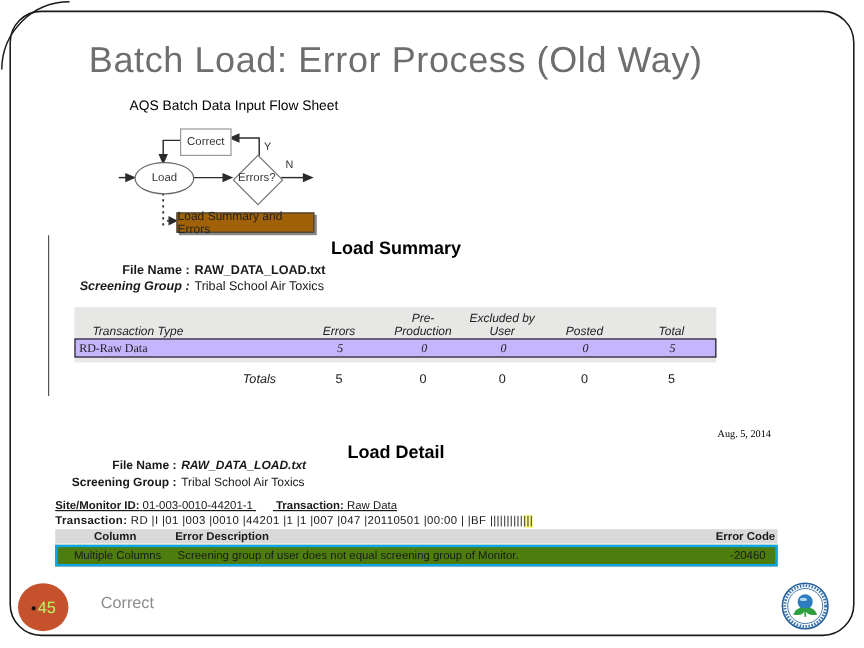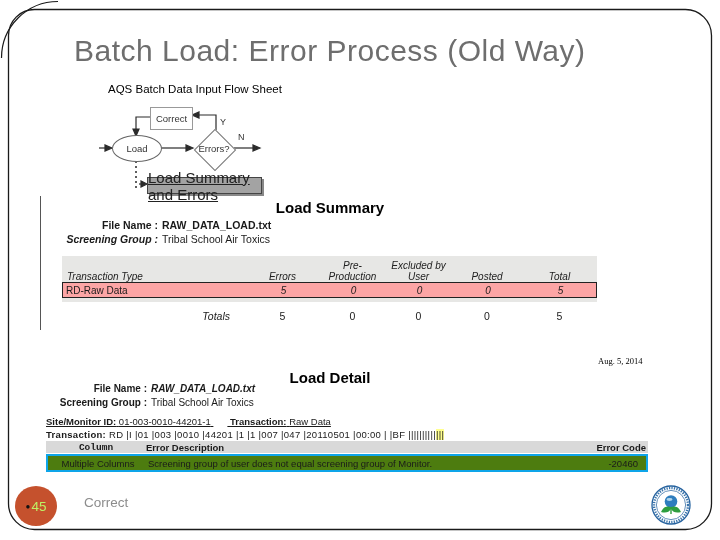--- a/index.html
+++ b/index.html
@@ -11,53 +11,53 @@
   .caption{left:108px;top:83px;font-size:11.5px;color:#000;}
   
   .fc-line-svg{position:absolute;left:0;top:0;pointer-events:none;}
   .fc-box{left:150px;top:107px;width:41px;height:21px;border:1px solid #999;display:flex;
           align-items:center;justify-content:center;font-size:9.5px;color:#333;background:#fff;}
   .fc-ellipse{left:112px;top:135px;width:48px;height:25px;border:1px solid #666;border-radius:50%;
           display:flex;align-items:center;justify-content:center;font-size:9.5px;color:#333;background:#fff;}
   .fc-diamond{left:200px;top:135px;width:28px;height:28px;border:1px solid #777;transform:rotate(45deg);background:#fff;}
   .fc-diamond-label{left:189px;top:143px;width:50px;text-align:center;font-size:9.5px;color:#333;}
   .fc-outbox{left:147px;top:177px;width:113px;height:15px;border:1px solid #444;box-shadow:2px 2px 0 #888;
-          display:flex;align-items:center;justify-content:center;font-size:15px;color:#222;background:#a3a3a3;text-decoration:underline;}
+          display:flex;align-items:center;justify-content:center;font-size:10px;color:#222;background:#a16207;}
   .fc-yn{font-size:9px;color:#333;}
   
   .rpt-title{left:60px;width:540px;text-align:center;font-weight:bold;font-size:15px;color:#000;}
   .kv{display:flex;font-size:10.5px;}
   .kv .lbl{font-weight:bold;text-align:right;margin-right:4px;white-space:nowrap;}
   .vline{left:40px;top:196px;width:1px;height:134px;background:#555;}
   
   .ls-wrap{left:62px;top:256px;width:535px;font-size:10px;}
   .ls-gray{background:#e7e7e5;padding:2px 0 4px 0;}
   .grid6{display:grid;grid-template-columns:183px 75px 65px 67px 70px 75px;}
   .ls-head .c{display:flex;align-items:flex-end;justify-content:center;font-style:italic;color:#222;
           white-space:pre-line;text-align:center;line-height:11px;min-height:24px;}
-  .ls-head .c.first{justify-content:flex-start;padding-left:5px;}
-  .ls-row{background:#fca5a5;border:1px solid #222;height:14px;}
+  .ls-head .c.first{justify-content:flex-start;padding-left:15px;}
+  .ls-row{background:#c4b5fd;border:1px solid #222;height:14px;font-family:Liberation Serif, serif;}
   .ls-row .c{display:flex;align-items:center;justify-content:center;font-style:italic;}
   .ls-row .c.first{justify-content:flex-start;padding-left:3px;font-style:normal;}
   .ls-totals{margin-top:8px;font-weight:normal;font-size:10.5px;}
   .ls-totals .c{display:flex;align-items:center;justify-content:center;}
   .ls-totals .c.first{justify-content:flex-end;padding-right:15px;font-style:italic;}
   
   .date{left:598px;top:356px;font-family:"Liberation Serif",serif;font-size:8.5px;color:#000;}
   
   .ld-kv{font-size:10px;}
   .ld-line{left:46px;top:416px;font-size:9.5px;white-space:nowrap;text-decoration:underline;}
   .ld-line b{font-weight:bold;}
   .ld-txn{left:46px;top:429px;font-size:9.5px;white-space:nowrap;letter-spacing:.3px;}
   .hl{background:#ffff8f;}
   .ld-wrap{left:46px;top:441px;width:602px;font-size:9.5px;}
   .grid3{display:grid;grid-template-columns:100px 1fr 78px;}
   .ld-head{background:#d9d9d9;font-weight:bold;height:12px;}
   .ld-head .c{display:flex;align-items:center;}
-  .ld-head .c.c0{justify-content:center;font-family:Liberation Mono, monospace;}
+  .ld-head .c.c0{justify-content:center;}
   .ld-head .c.c2{justify-content:flex-end;padding-right:2px;}
   .ld-row{background:#4d7c0f;border:2px solid #0ea5e9;height:14px;margin-top:1px;}
   .ld-row .c{display:flex;align-items:center;}
   .ld-row .c.c0{justify-content:center;}
   .ld-row .c.c2{justify-content:flex-end;padding-right:8px;}
   
   .page-badge{left:15px;top:486px;width:42px;height:40px;border-radius:50%;background:#c5512d;
           display:flex;align-items:center;justify-content:center;}
   .page-badge .dot{color:#111;font-size:8px;margin-right:1px;}
   .page-badge .num{color:#bef264;font-size:13.5px;}

